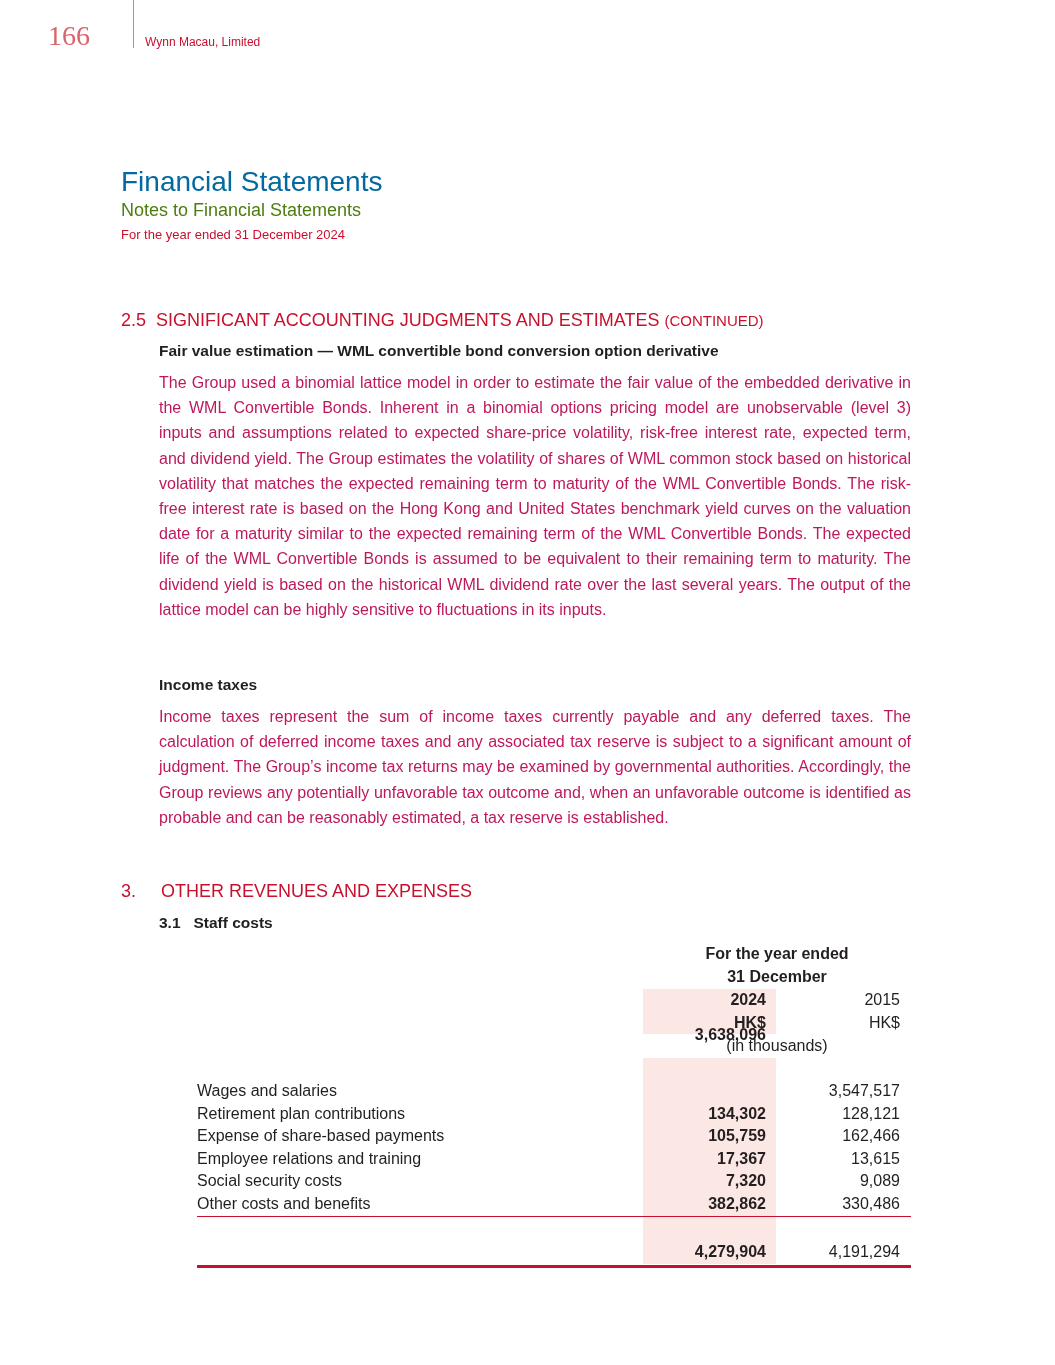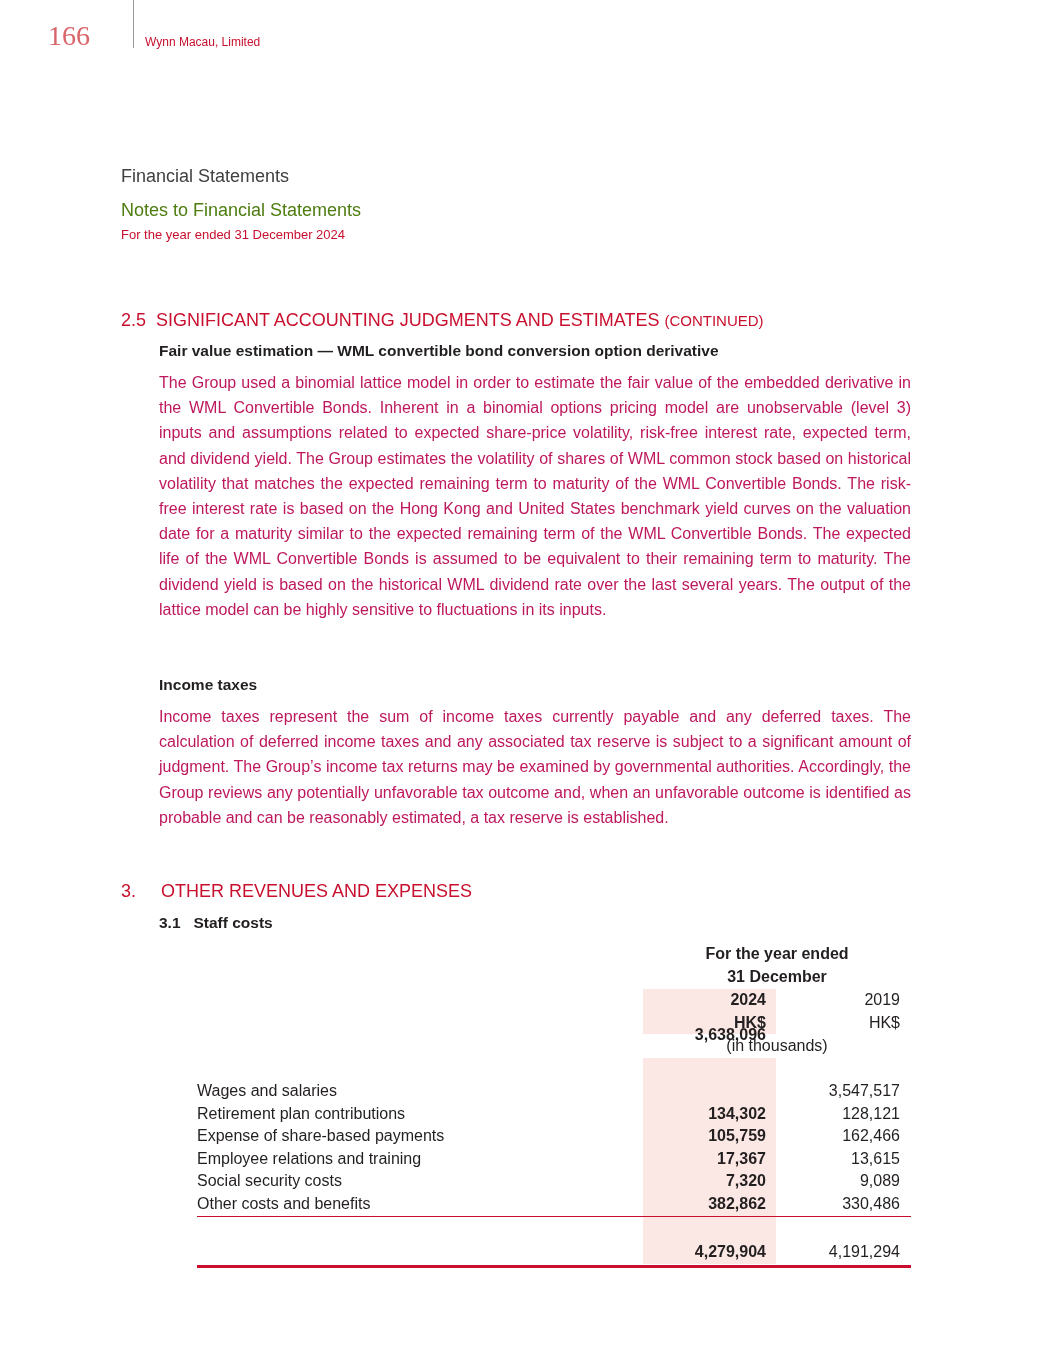--- a/index.html
+++ b/index.html
@@ -1,21 +1,21 @@
 <!DOCTYPE html>
 <html><head>
 <meta charset="utf-8">
 <style>
   html, body { margin: 0; padding: 0; background: #ffffff; }
   body { width: 1055px; height: 1365px; position: relative; overflow: hidden;
          font-family: "Liberation Sans", "DejaVu Sans", sans-serif; color: #231f20; }
   .pagenum { position: absolute; left: 48px; top: 20px; font-size: 28px; color: #d9646a; font-weight: 300; font-family: Liberation Serif, serif; }
   .vrule { position: absolute; left: 133px; top: 0px; width: 1px; height: 48px; background: #9a9a9a; }
   .company { position: absolute; left: 145px; top: 35px; font-size: 12px; color: #c8102e; }
-  .title { position: absolute; left: 121px; top: 166px; font-size: 18px; color: #404040; }
+  .title { position: absolute; left: 121px; top: 166px; font-size: 28px; color: #0369a1; }
   .subtitle { position: absolute; left: 121px; top: 200px; font-size: 18px; color: #4d7c0f; }
   .period { position: absolute; left: 121px; top: 227px; font-size: 13px; color: #c8102e; }
   .sec { position: absolute; font-size: 18px; color: #c8102e; }
   .sec .cont { font-size: 15px; }
   .subhead { position: absolute; left: 159px; font-size: 15.5px; font-weight: bold; color: #231f20; }
   .para { position: absolute; left: 159px; width: 752px; font-size: 16px; line-height: 25.2px;
           text-align: justify; color: #be185d; }
   .shade { position: absolute; left: 643px; width: 133px; background: #fbe8e4; }
   .hdr { position: absolute; font-size: 16px; color: #231f20; }
   .row-label { position: absolute; left: 197px; font-size: 16px; }
@@ -55,21 +55,21 @@
   <span>3.1</span>&nbsp;&nbsp;
   <span>Staff costs</span>
 </div>
 
 <div class="shade" style="top:989px; height:45px;"></div>
 <div class="shade" style="top:1058px; height:206px;"></div>
 
 <div class="hdr" style="left:643px; width:268px; top:945px; text-align:center; font-weight:bold;">For the year ended</div>
 <div class="hdr" style="left:643px; width:268px; top:968px; text-align:center; font-weight:bold;">31 December</div>
 <div class="v24" style="top:991px;">2024</div>
-<div class="v23" style="top:991px;">2019</div>
+<div class="v23" style="top:991px;">2015</div>
 <div class="v24" style="top:1014px;">HK$</div>
 <div class="v23" style="top:1014px;">HK$</div>
 <div class="hdr" style="left:643px; width:268px; top:1037px; text-align:center;">(in thousands)</div>
 
 <div id="rows">
     <div>
       <div class="row-label" style="top: 1082px;">Wages and salaries</div>
       <div class="v24" style="top: 1026px; margin-left: 40px;">3,638,096</div>
       <div class="v23" style="top: 1082px;">3,547,517</div>
     </div>

